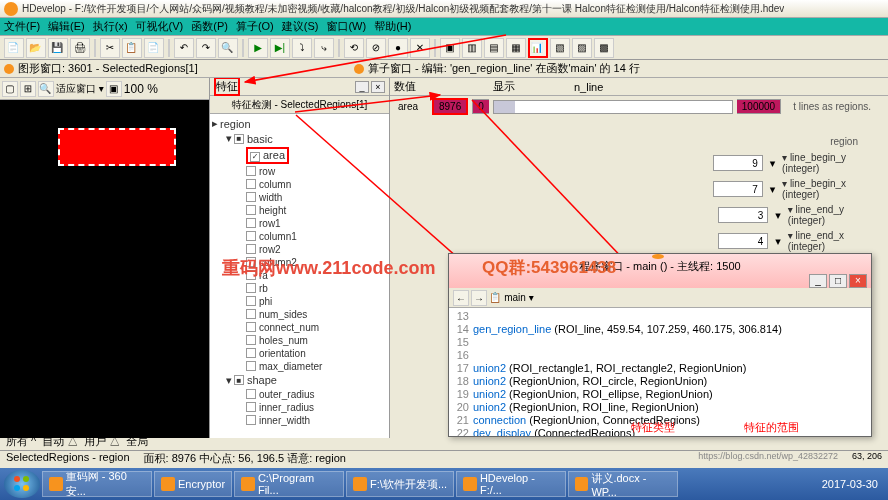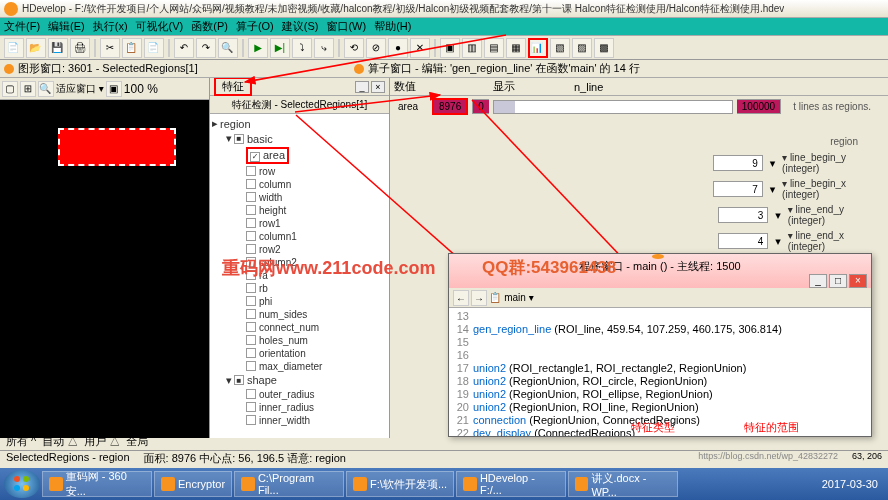--- a/index.html
+++ b/index.html
@@ -140,21 +140,21 @@
       <span class="tb-btn" style="width:16px;height:16px">▣</span>
       <span style="font-size:12px">100 %</span>
     </div>
     <div class="graphics-window">
       <div class="red-rect"></div>
     </div>
   </div>
 
   <div class="tree-panel">
     <div class="tree-header">
-      <span style="border:2px solid red;padding:0 6px">特征</span>
+      <span style="border:2px solid red;padding:0 0">特征</span>
       <span class="right-close">
           <span>_</span>
           <span>×</span>
         </span>
     </div>
     <div style="height:18px;background:#ece9d8;border-bottom:1px solid #aaa;text-align:center;font-size:10px;padding-top:2px">特征检测 - SelectedRegions[1]</div>
     <div class="tree-body">
       <div class="tree-node">
           <span style="width:8px">▸</span>
           <span>region</span>

